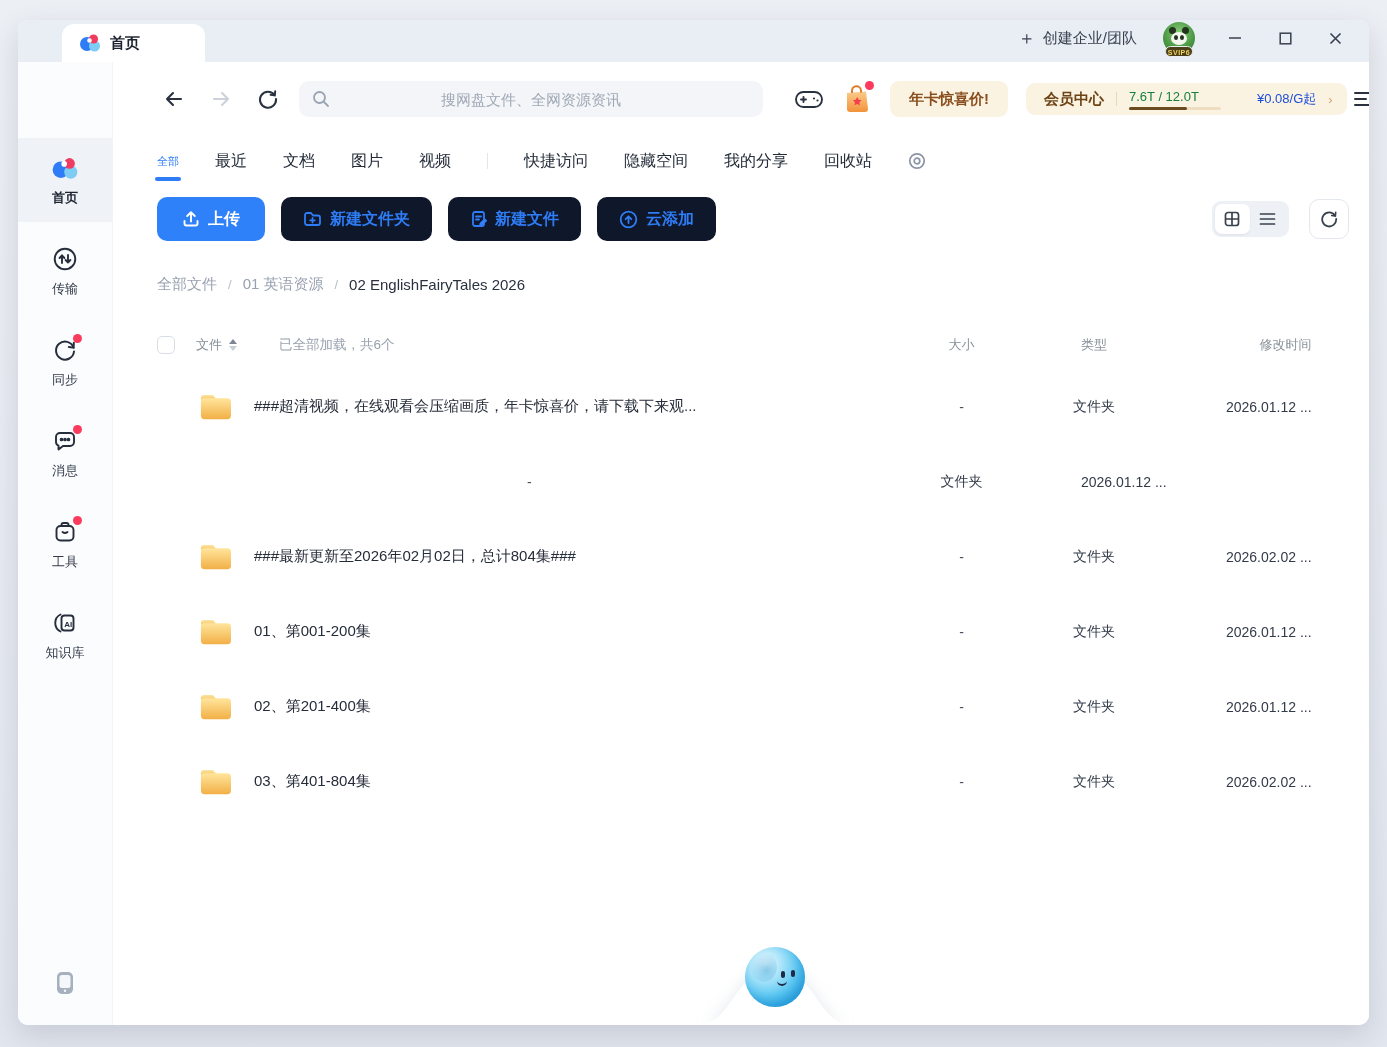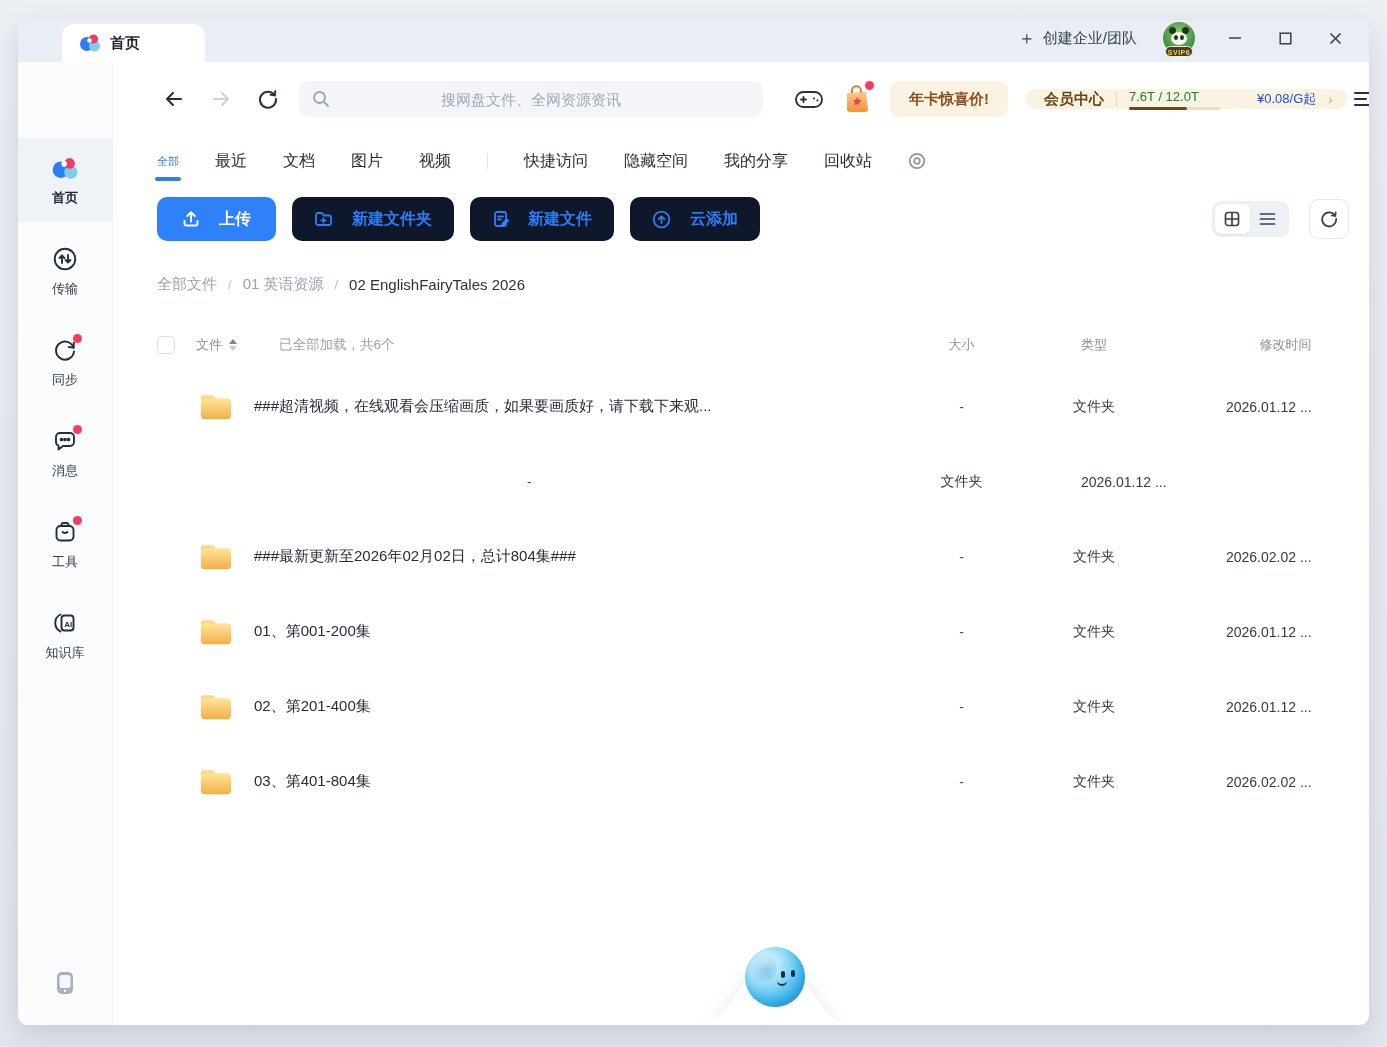--- a/index.html
+++ b/index.html
@@ -54,21 +54,21 @@
   .nav-ico { width:34px; height:34px; display:flex; align-items:center; justify-content:center; cursor:pointer; }
   .nav-ico + .nav-ico { margin-left:13px; }
   .search-pill { position:relative; width:464px; height:36px; margin-left:14px; }
   .search-pill input { width:100%; height:100%; border:none; outline:none; background:#f3f5f8; border-radius:10px;
                        text-align:center; font-size:15px; color:#333; font-family:inherit; }
   .search-pill input::placeholder { color:#a0a8b6; }
   .search-glyph { position:absolute; left:13px; top:9px; }
   .game-btn { margin-left:29px; } .bag-btn { margin-left:20px; position:relative; }
   .promo-btn { margin-left:17px; height:36px; border-radius:9px; background:#fbf3e2; color:#8a4f1e;
                font-size:15px; font-weight:bold; display:flex; align-items:center; padding:0 19px; cursor:pointer; white-space:nowrap; }
-  .member-pill { margin-left:18px; height:20px; border-radius:9px; background:#fbf3e2; display:flex;
+  .member-pill { margin-left:18px; height:32px; border-radius:9px; background:#fbf3e2; display:flex;
                  align-items:center; padding:0 14px 0 18px; gap:12px; cursor:pointer; white-space:nowrap; }
   .member-title { font-size:15px; font-weight:bold; color:#6d4316; }
   .member-div { width:1px; height:14px; background:#e6d8bd; }
   .storage-wrap { display:flex; flex-direction:column; align-items:flex-start; }
   .storage-text { font-size:13px; color:#15803d; }
   .m-progress { width:92px; height:3px; border-radius:2px; background:#eeddc0; margin-top:3px; }
   .m-progress i { display:block; height:100%; width:63%; background:#6b4a20; border-radius:2px; }
   .price-text { font-size:13px; color:#1d4ed8;margin-left:24px; }
   .member-chev { color:#c9a76a; font-size:13px; }
   .menu-btn { margin-left:auto; }
@@ -77,21 +77,21 @@
   .tabsrow { display:flex; align-items:center; margin-top:22px; padding-left:44px; gap:36px; height:44px; }
   .ftab { position:relative; font-size:16px; color:#252d3a; cursor:pointer; white-space:nowrap; }
   .ftab.active { color:#2e7cf6; font-weight:normal; font-size:11px;text-align:center; }
   .ftab.active::after { content:""; position:absolute; left:50%; transform:translateX(-50%); bottom:-12px;
                         width:26px; height:4px; border-radius:2px; background:#2e7cf6; }
   .tab-div { width:1px; height:16px; background:#e3e6ec; }
   .target-btn { cursor:pointer; display:flex; align-items:center; }
 
   
   .btnrow { display:flex; align-items:center; margin-top:14px; padding:0 62px 0 44px; }
-  .act-btn { height:44px; border-radius:10px; display:flex; align-items:center; gap:19px; font-size:16px;
+  .act-btn { height:44px; border-radius:10px; display:flex; align-items:center; gap:8px; font-size:16px;
              font-weight:bold; cursor:pointer; border:none; font-family:inherit; }
   .btn-primary { background:#2e81f8; color:#fff; padding:0 25px; }
   .btn-light { background:#0f172a; color:#2e7cf6; padding:0 22px; margin-left:16px; }
   .seg-ctrl { margin-left:auto; width:77px; height:36px; background:#edf0f4; border-radius:9px;
               display:flex; padding:3px; }
   .seg { flex:1; border-radius:7px; display:flex; align-items:center; justify-content:center; cursor:pointer; }
   .seg.active { background:#fff; box-shadow:0 1px 2px rgba(40,50,70,.08); }
   .refresh-sq { margin-left:20px; width:40px; height:40px; border:1px solid #e3e7ee; border-radius:10px;
                 background:#fff; display:flex; align-items:center; justify-content:center; cursor:pointer; }
 
@@ -442,21 +442,21 @@
       </div>
 
       <div style="margin-top:10px">
 
         <div class="row-grid frow">
           <div class="name-cell" style="padding-left:40px">
             <svg width="37" height="31" viewBox="0 0 40 34">
               <path d="M4 8 q0-3.5 3.5-3.5 h9.5 l4.5 5 H4 z" fill="url(#foldt)"></path>
               <rect x="4" y="8" width="33" height="23" rx="4" fill="url(#foldg)"></rect>
             </svg>
-            <span class="fname">###超清视频，在线观看会压缩画质，如果要画质好，请下载下来观...</span>
+            <span class="fname">###超清视频，在线观看会压缩画质，年卡惊喜价，请下载下来观...</span>
           </div>
           <div class="size-cell">-</div>
           <div class="type-cell">文件夹</div>
           <div class="mod-cell">2026.01.12 ...</div>
         </div>
         <div class="row-grid frow">
           <div class="size-cell">-</div>
           <div class="type-cell">文件夹</div>
           <div class="mod-cell">2026.01.12 ...</div>
         </div>

